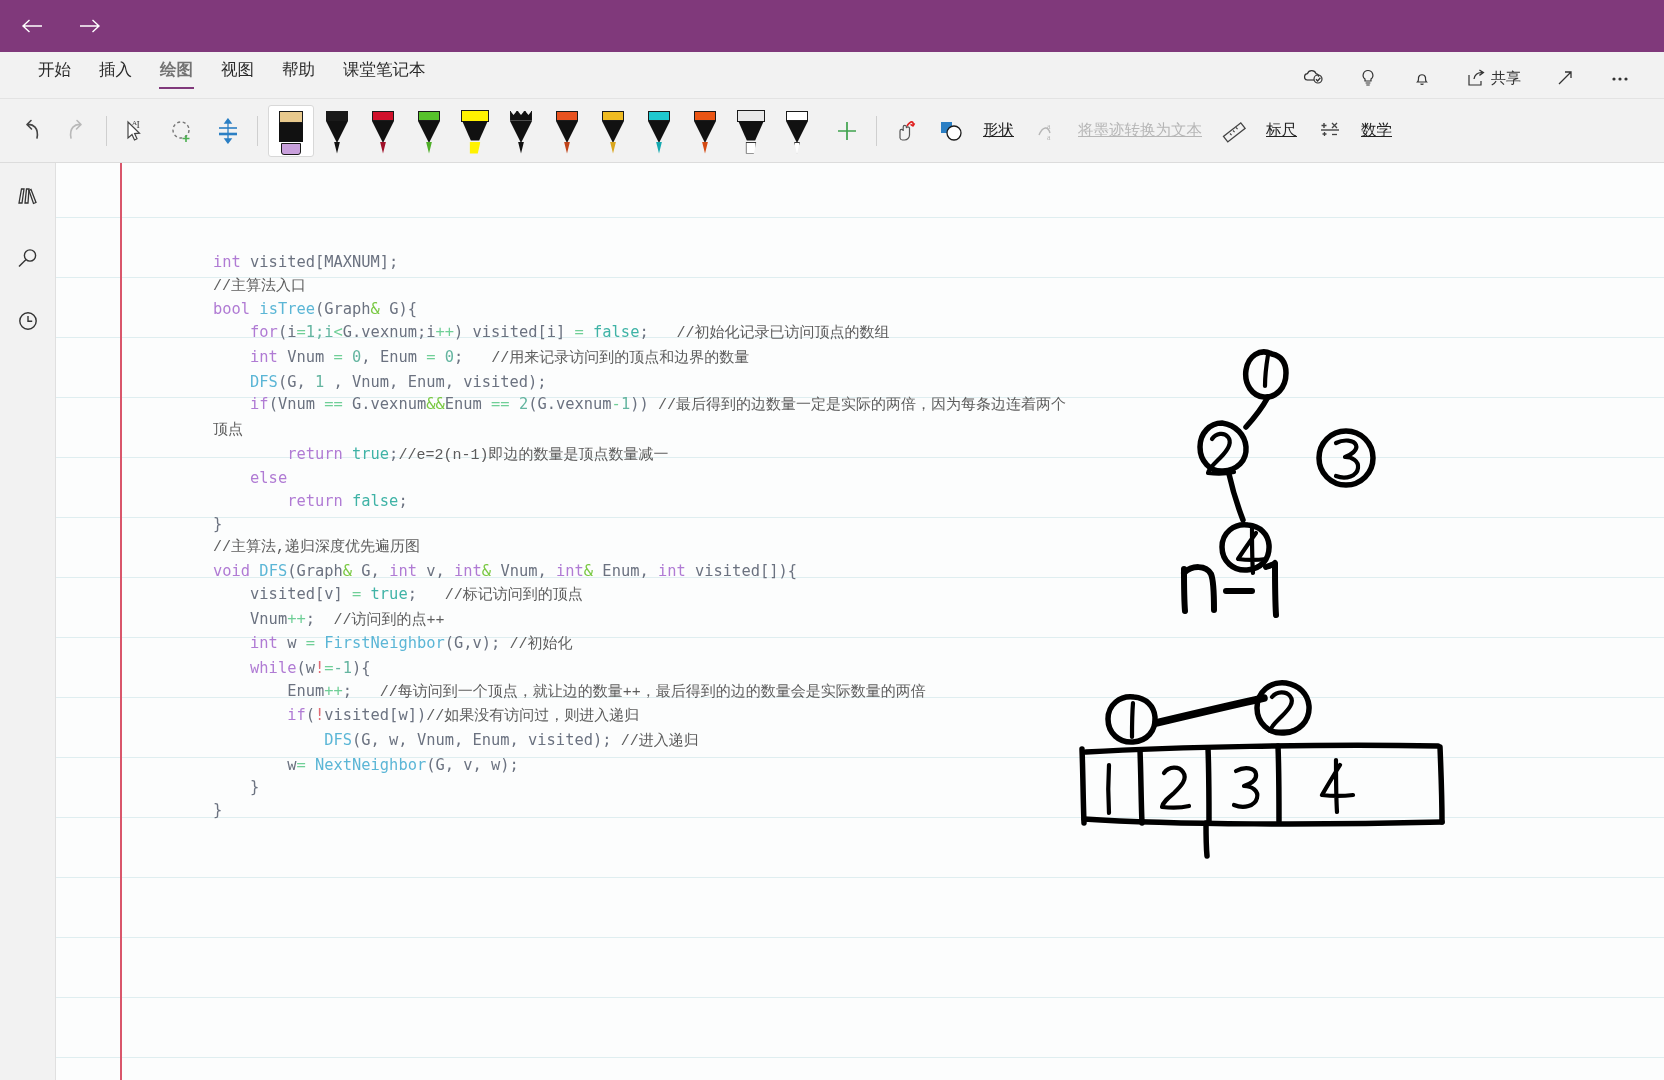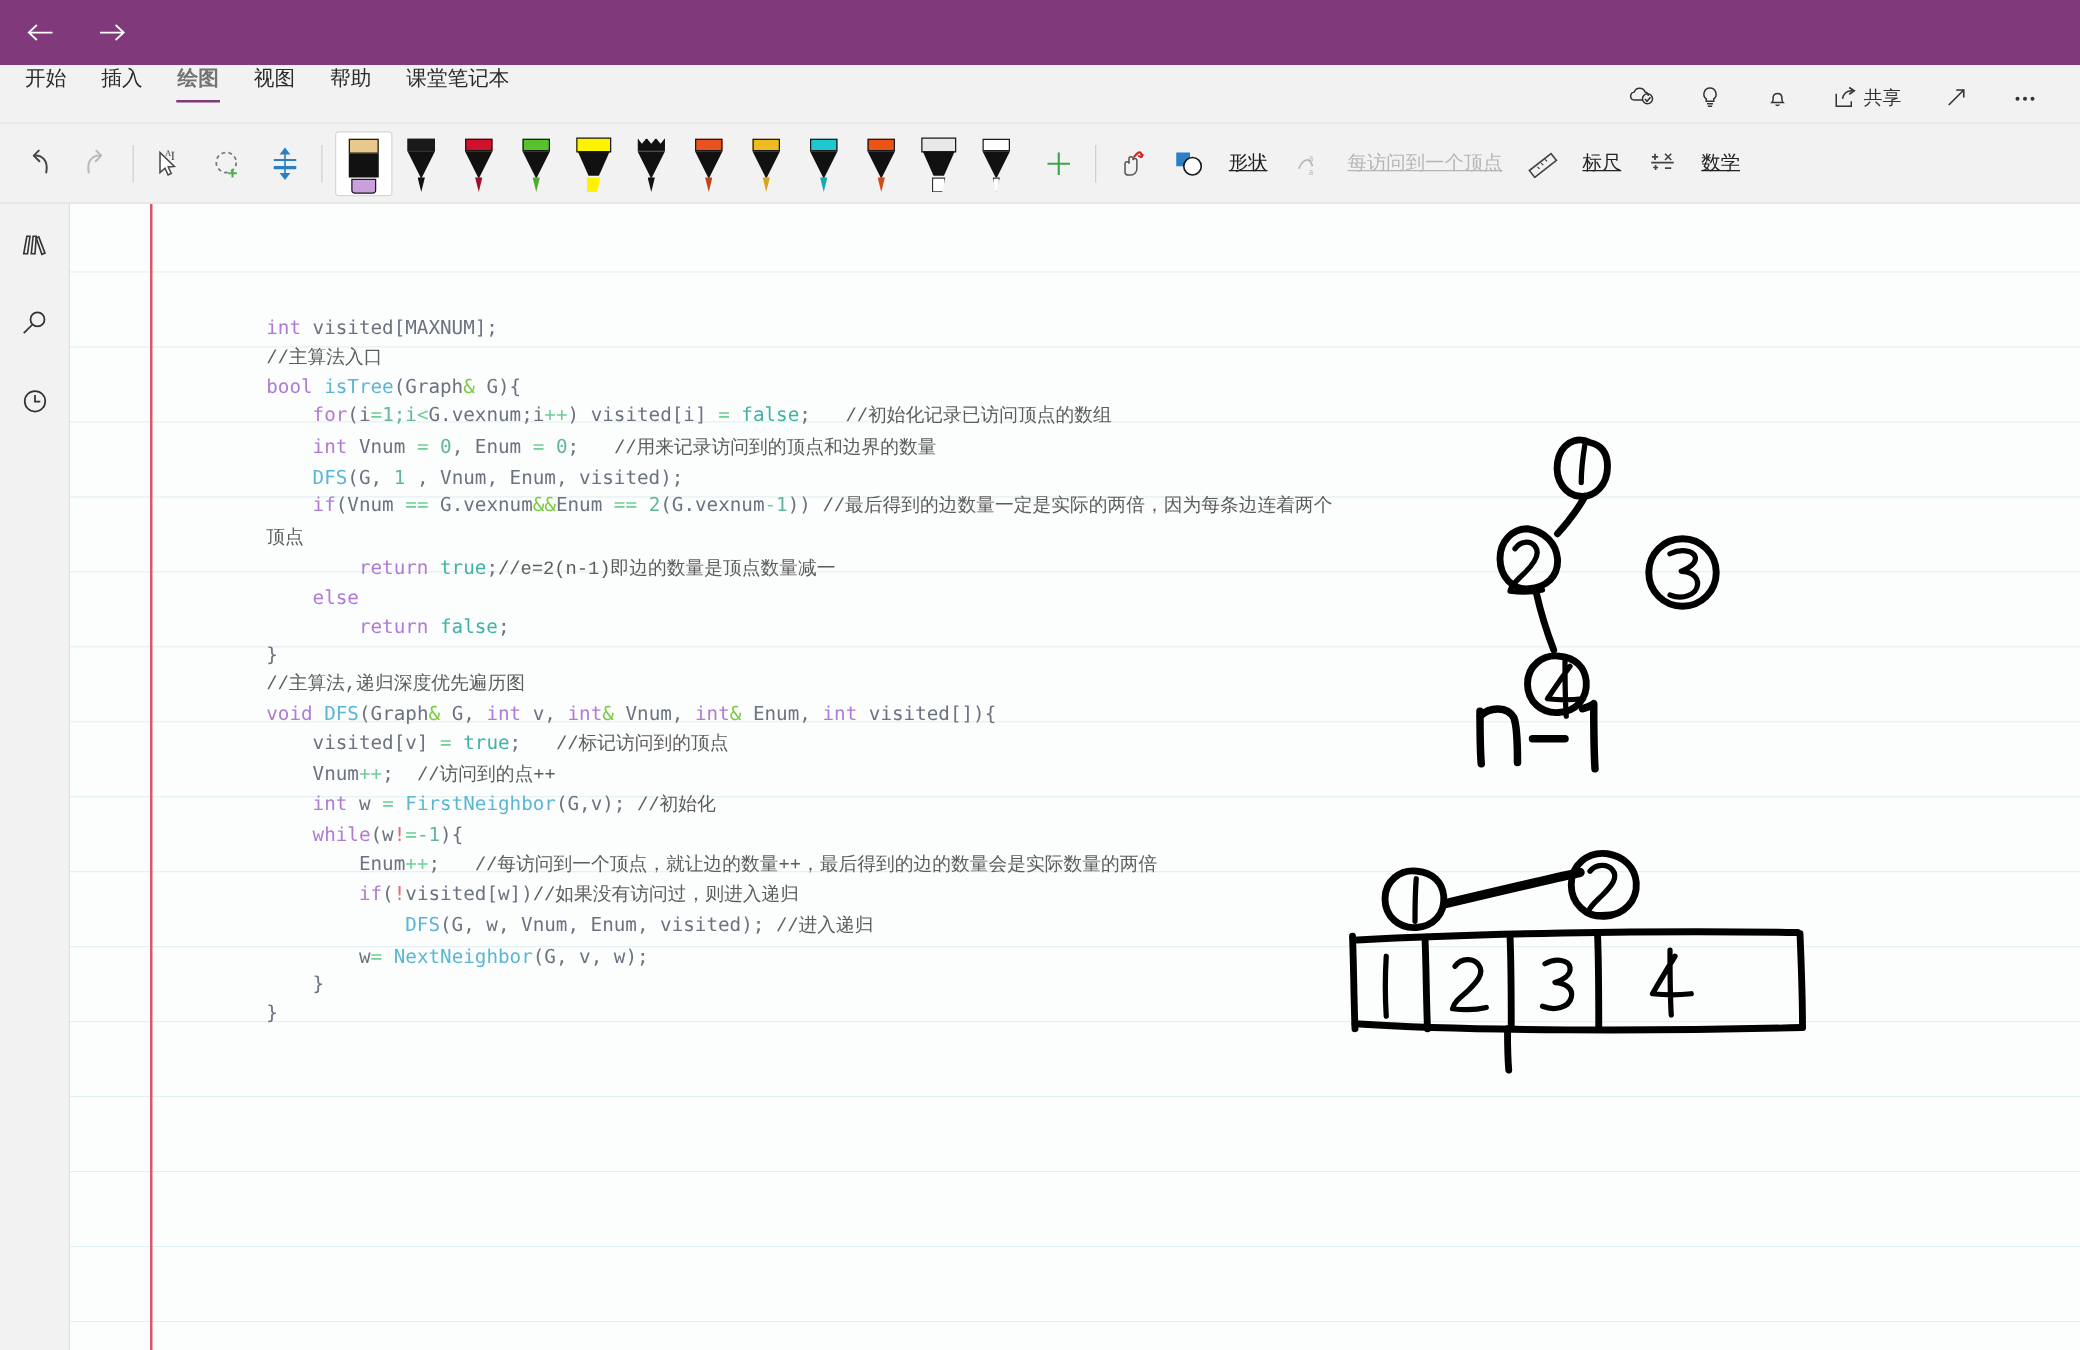--- a/index.html
+++ b/index.html
@@ -33,21 +33,21 @@
     width:46px; height:52px; display:flex; align-items:center; justify-content:center;
     cursor:pointer;
   }
   .wbtn svg { display:block; }
 
   
   .ribbon {
     background:#F2F2F2; border-bottom:1px solid #e3e3e3;
     position:relative;
   }
-  .tabrow { display:flex; align-items:flex-start; height:46px; padding-left:6px; position:relative; }
+  .tabrow { display:flex; align-items:center; height:46px; padding-left:24px; position:relative; }
   .tab {
     font-size:16.5px; color:#2b2b2b; padding:0 14px 10px 14px; cursor:pointer;
     position:relative; white-space:nowrap;
   }
   .tab.active { color:#737373; font-weight:600; }
   .tab.active:after {
     content:""; position:absolute; left:13px; right:13px; bottom:2px;
     height:2.5px; background:#80397B;
   }
   .tabrow-right {
@@ -348,21 +348,21 @@
       <circle cx="15" cy="14" r="7" fill="#fff" stroke="#1a1a1a" stroke-width="1.3"></circle>
     </svg>
     <span>形状</span>
   </div>
   <div class="tool wide disabled">
     <svg width="26" height="24" viewBox="0 0 26 24">
       <path d="M5 16 c4-9 9-9 11-2" stroke="#b6b6b6" stroke-width="1.4" fill="none"></path>
       <text x="13" y="10" font-size="8" fill="#b6b6b6" font-family="Liberation Serif, serif">a</text>
       <text x="13" y="21" font-size="8" fill="#b6b6b6" font-family="Liberation Serif, serif">a</text>
     </svg>
-    <span>每访问到一个顶点</span>
+    <span>将墨迹转换为文本</span>
   </div>
   <div class="tool wide">
     <svg width="26" height="24" viewBox="0 0 26 24">
       <rect x="1" y="10" width="22" height="7" transform="rotate(-38 12 13)" stroke="#444" stroke-width="1.3" fill="none"></rect>
       <path d="M8 14.5 l1.6 1.6 M11 11.5 l1.6 1.6 M14 8.5 l1.6 1.6" stroke="#444" stroke-width="1.1"></path>
     </svg>
     <span>标尺</span>
   </div>
   <div class="tool wide">
     <svg width="26" height="26" viewBox="0 0 26 26">

